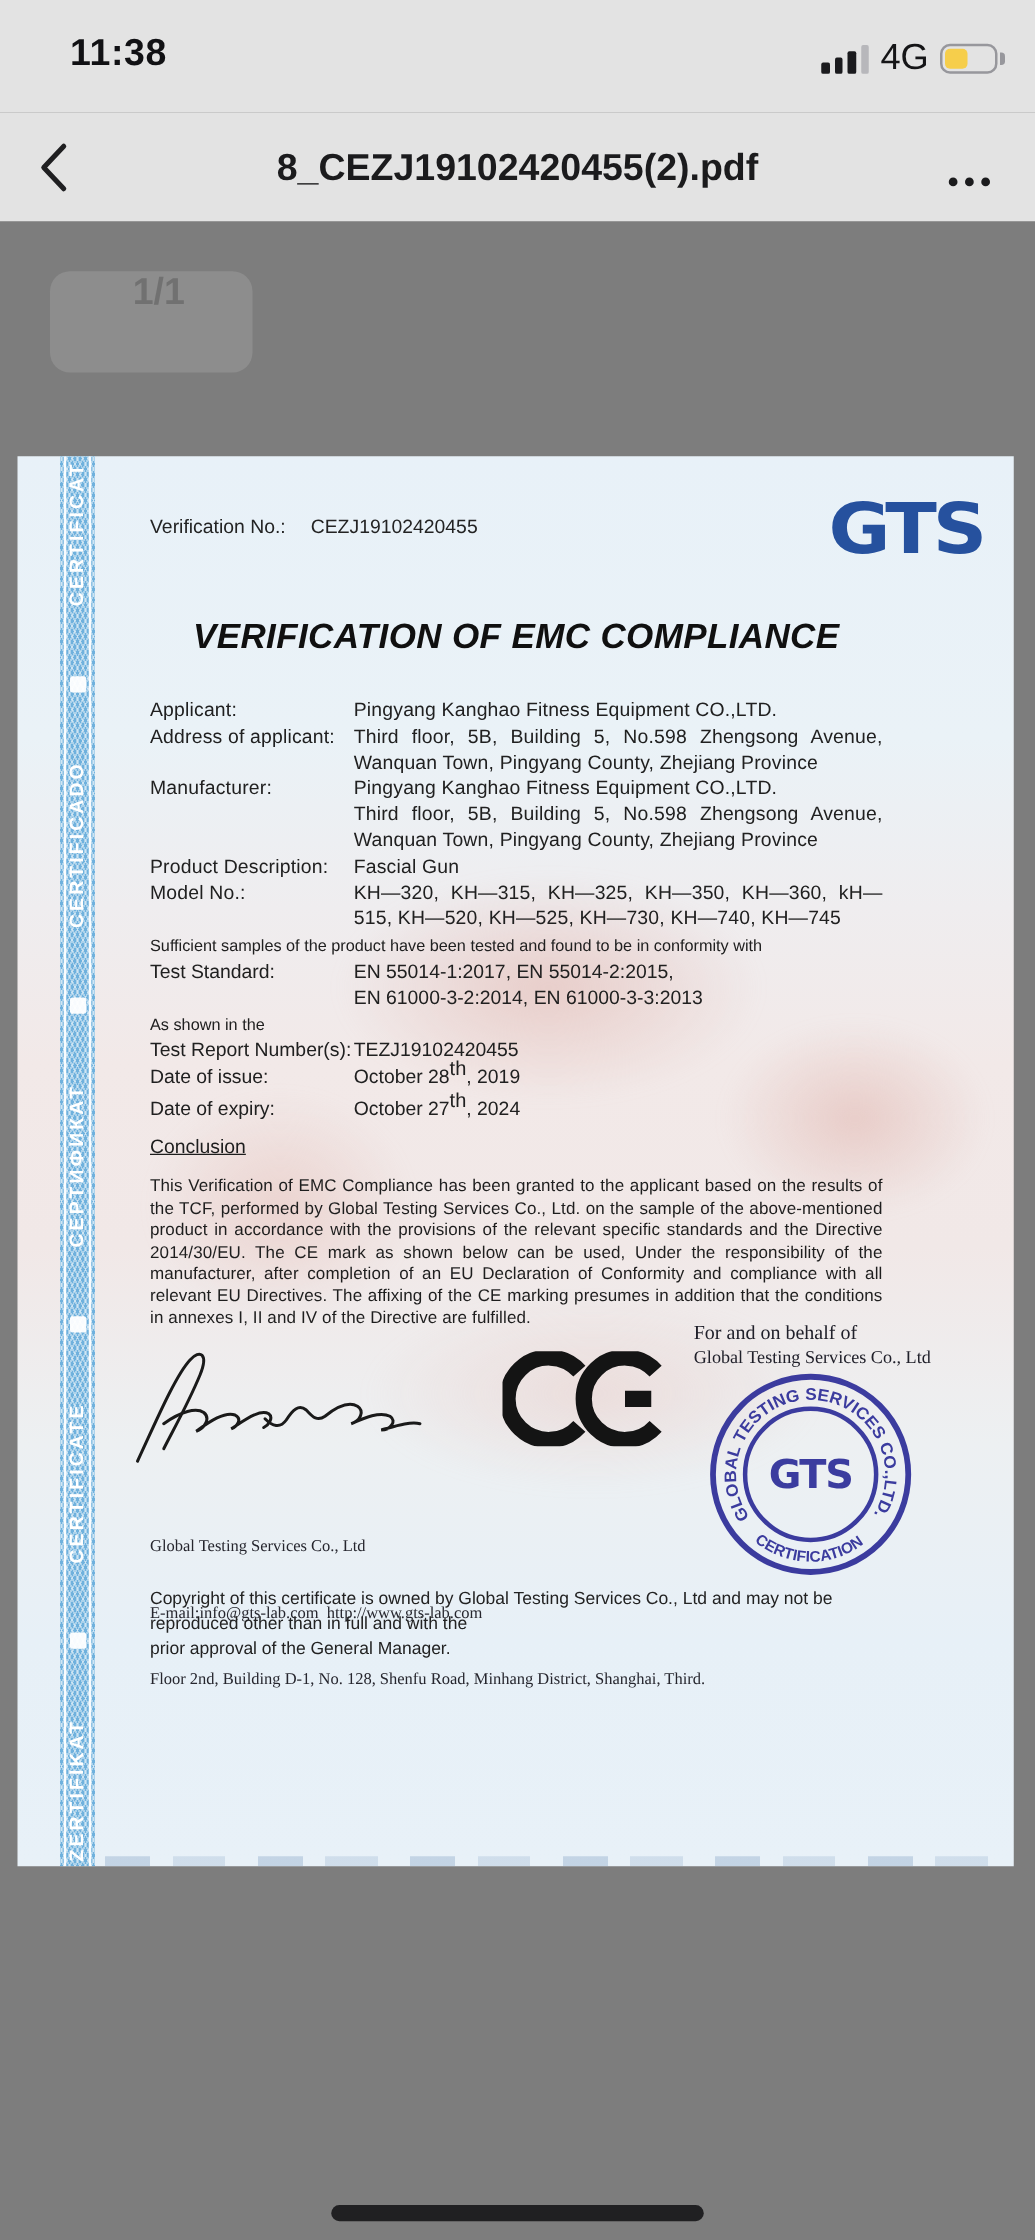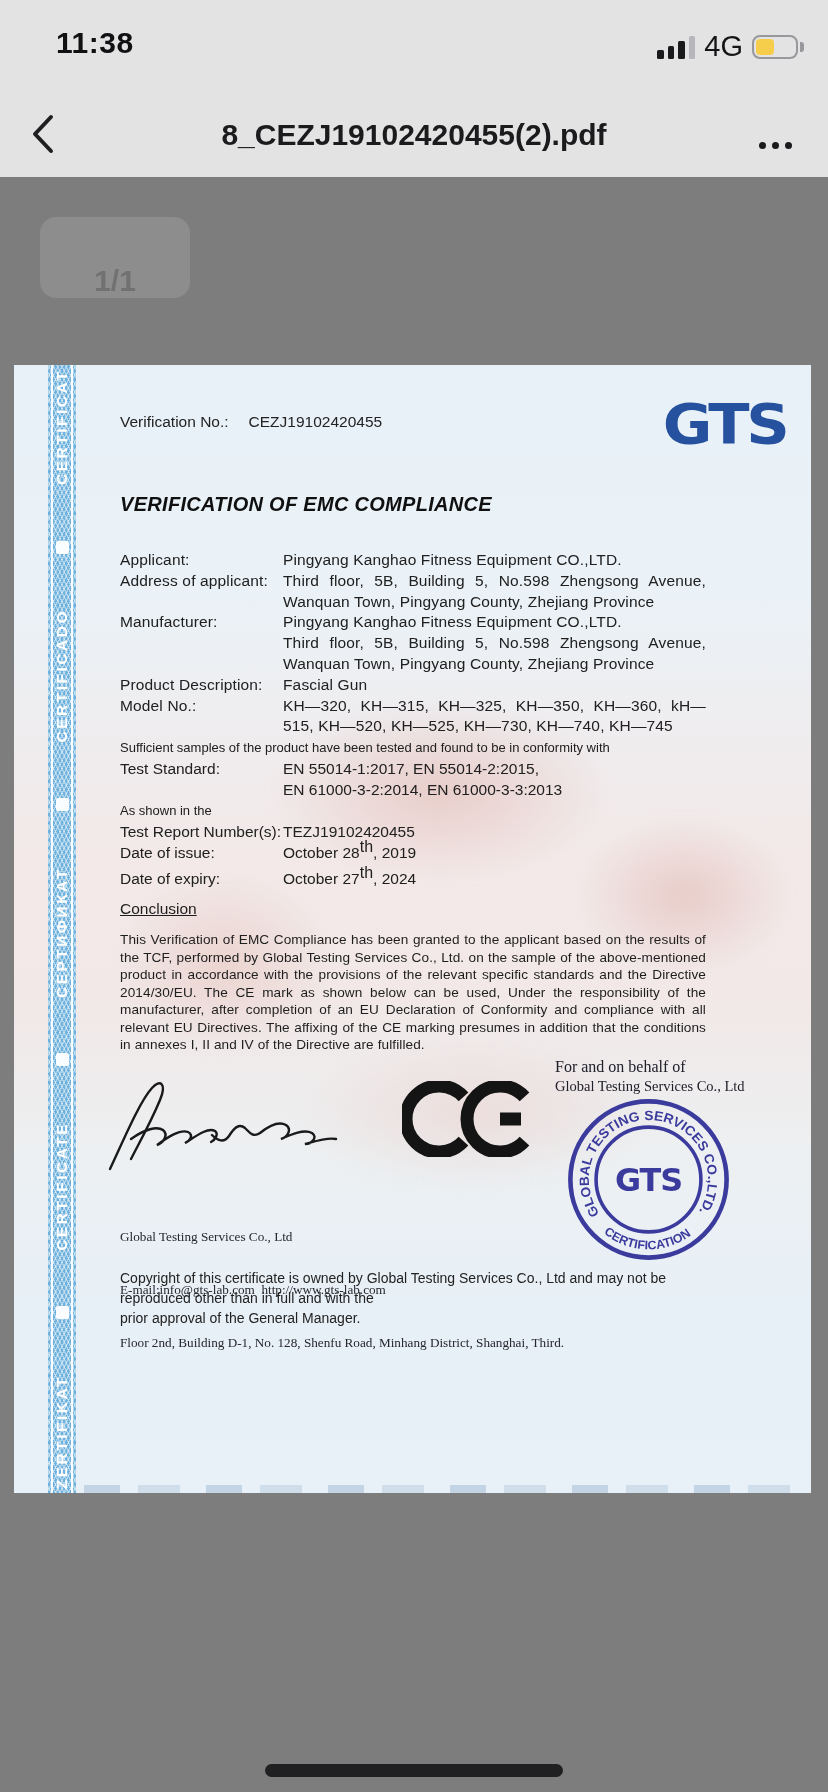--- a/index.html
+++ b/index.html
@@ -21,21 +21,21 @@
 
   
   .nav-bar{position:absolute;top:90px;left:0;width:828px;height:87px;background:#e3e3e3;z-index:30;}
   .back-btn{position:absolute;left:30px;top:24px;width:26px;height:40px;cursor:pointer;}
   .nav-title{position:absolute;left:90px;right:90px;top:28px;text-align:center;font-size:30px;font-weight:600;color:#1b1b1d;white-space:nowrap;overflow:hidden;}
   .more-btn{position:absolute;right:36px;top:52px;display:flex;gap:6px;cursor:pointer;}
   .more-btn b{width:7px;height:7px;border-radius:50%;background:#1b1b1d;}
 
   
   .content{position:absolute;top:177px;left:0;right:0;bottom:0;background:#7d7d7d;}
-  .page-indicator{position:absolute;left:40px;top:40px;width:150px;height:81px;background:#8d8d8d;border-radius:16px;display:flex;align-items:flex-end;justify-content:center;font-size:30px;font-weight:600;color:#717171;}
+  .page-indicator{position:absolute;left:40px;top:40px;width:150px;height:81px;background:#8d8d8d;border-radius:16px;display:flex;align-items:flex-start;justify-content:center;font-size:30px;font-weight:600;color:#717171;padding-left:12px;}
 
   
   .pdf-page{position:absolute;left:14px;top:188px;width:797px;height:1128px;overflow:hidden;color:#202020;
     background:linear-gradient(180deg,#e8f1f8 0%,#eaf2f7 20%,#efedef 32%,#f2e9e8 43%,#f1e8e7 56%,#edf0f2 70%,#e7f0f7 84%,#e8f1f8 100%);}
   .wm{position:absolute;border-radius:50%;filter:blur(7px);pointer-events:none;}
   .wm1{left:190px;top:300px;width:470px;height:250px;background:radial-gradient(closest-side,rgba(224,176,168,.50),rgba(224,176,168,0) 72%);}
   .wm2{left:520px;top:420px;width:300px;height:220px;background:radial-gradient(closest-side,rgba(221,170,162,.45),rgba(221,170,162,0) 70%);}
   .wm3{left:60px;top:470px;width:300px;height:260px;background:radial-gradient(closest-side,rgba(228,184,176,.42),rgba(228,184,176,0) 70%);}
   .wm4{left:200px;top:640px;width:520px;height:220px;background:radial-gradient(closest-side,rgba(231,190,183,.35),rgba(231,190,183,0) 70%);}
 
@@ -47,21 +47,21 @@
   .strip-rail{position:absolute;top:0;bottom:0;left:3px;right:3px;border-left:2px solid rgba(255,255,255,.95);border-right:2px solid rgba(255,255,255,.95);}
   .strip-words{position:absolute;inset:4px 0;display:flex;flex-direction:column;align-items:center;justify-content:space-between;}
   .strip-word{writing-mode:vertical-rl;transform:rotate(180deg);color:#fff;font-size:15.5px;font-weight:700;letter-spacing:2.5px;white-space:nowrap;}
   .strip-sq{width:13px;height:13px;background:rgba(255,255,255,.95);border-radius:2px;}
 
   
   .cert-content{position:absolute;left:106px;top:48px;width:586px;}
   .verif-row{display:flex;font-size:15.5px;color:#232323;}
   .verif-label{margin-right:20px;}
   .gts-logo{position:absolute;top:26px;right:24px;font-size:56px;font-weight:900;color:#26519e;letter-spacing:-3px;transform:scaleX(1.08);transform-origin:right;font-family:"DejaVu Sans",sans-serif;}
-  .cert-title{margin:62px 0 0 0;font-size:20px;font-weight:700;font-style:italic;text-align:left;color:#101010;letter-spacing:.3px;}
+  .cert-title{margin:62px 0 0 0;font-size:28px;font-weight:700;font-style:italic;text-align:center;color:#101010;letter-spacing:.3px;}
   .rows{display:grid;grid-template-columns:163px 423px;margin-top:34px;font-size:15.5px;line-height:20.8px;letter-spacing:.15px;color:#202020;}
   .lbl{white-space:nowrap;}
   .val{text-align:justify;}
   .val.nj{text-align:left;}
   .wide-line{margin-top:0;font-size:13px;line-height:21px;color:#202020;}
   .ts-grid{display:grid;grid-template-columns:163px 423px;font-size:15.5px;line-height:21px;color:#202020;}
   .mt5{margin-top:5px;}
   sup.th{font-size:16px;vertical-align:super;line-height:0;}
   .conclusion{margin-top:11px;font-size:15.5px;text-decoration:underline;color:#1d1d1d;}
   .paragraph{margin-top:13px;font-size:13.6px;line-height:17.5px;text-align:justify;color:#1e1e1e;letter-spacing:.1px;}

